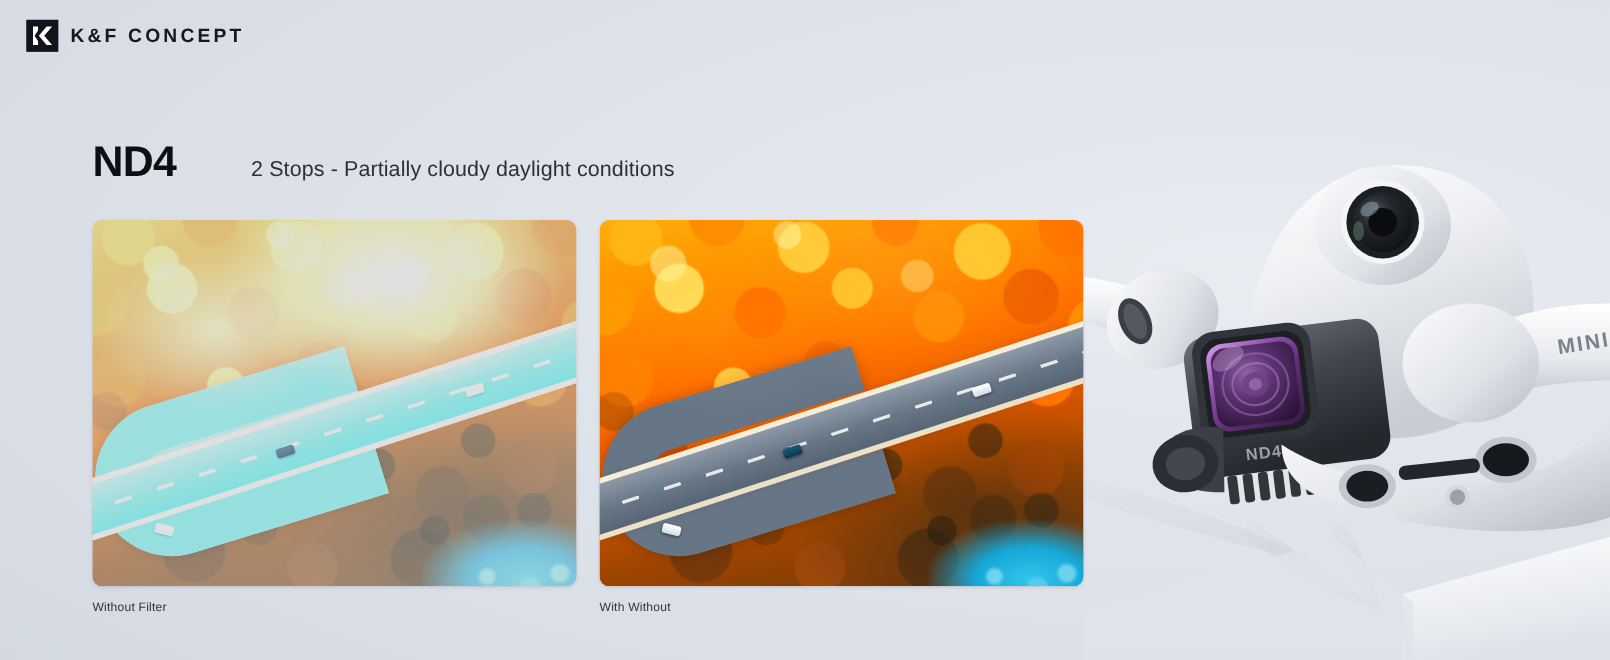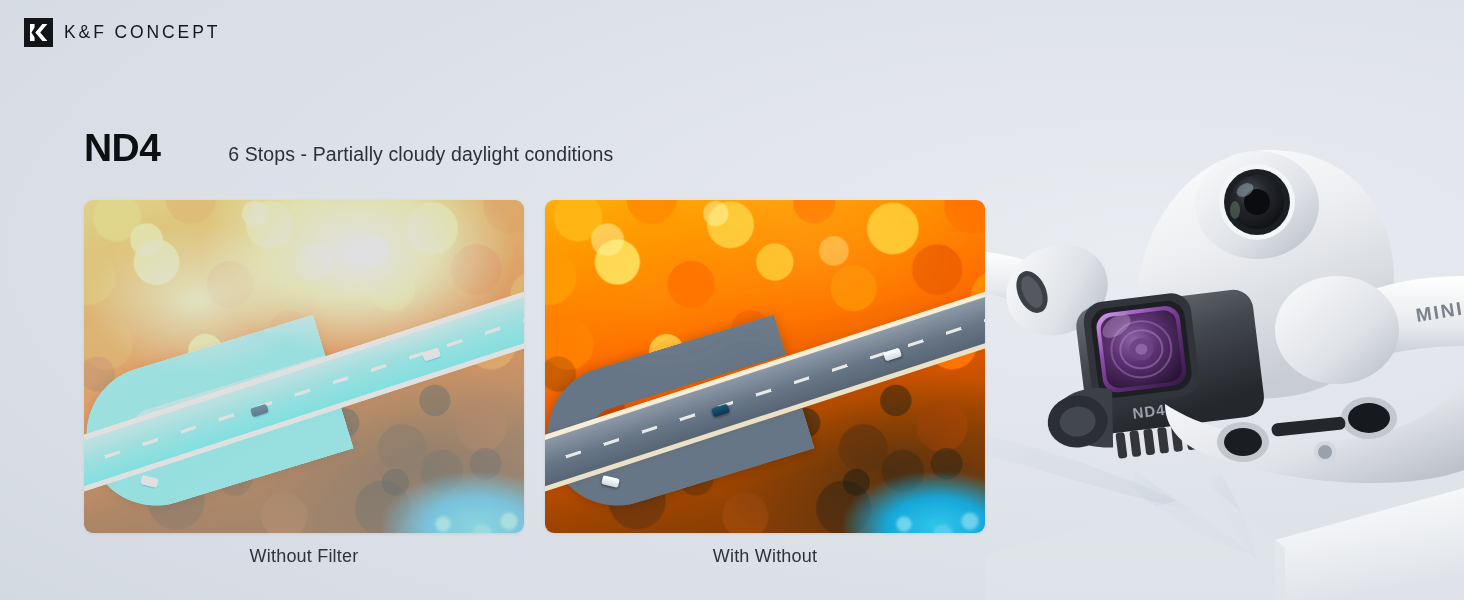--- a/index.html
+++ b/index.html
@@ -25,21 +25,21 @@
   }
   #logo-mark{
     position:relative;
     width:29px; height:29px;
     background:#111418;
     flex:none;
   }
   #logo-mark svg{ display:block; }
   #logo-word{
     font-size:17.5px;
-    font-weight:400;
+    font-weight:700;
     letter-spacing:2.9px;
     color:#15181c;
     white-space:nowrap;
   }
 
   
   #headline-row{
     position:absolute; left:84px; top:128px;
     display:flex; align-items:baseline;
   }
@@ -250,22 +250,21 @@
   #panel-right .photo{
     filter:brightness(.99) contrast(1.14) saturate(1.18);
   }
   #panel-right .blowout{ opacity:.10; }
 
   
   .caption{
     position:absolute;
     top:546px;
     width:440px;
-    text-align:center;
-    font-size:18px;
+    font-size:11px;
     color:#2e343a;
     letter-spacing:.2px;
   }
   #caption-left { left:84px;  }
   #caption-right{ left:545px; }
 
   
   #drone{
     position:absolute;
     left:985px; top:0;
@@ -286,21 +285,21 @@
         <path d="M6 6 L10.6 6 L10.6 23 L6 23 Z" fill="#ffffff"></path>
         <path d="M11.2 14.5 L18.4 6 L23.4 6 L16.2 14.5 L23.4 23 L18.4 23 Z" fill="#ffffff"></path>
         <path d="M13.0 6 L17.2 6 L11.0 14.5 L17.2 23 L13.0 23 L7.4 14.5 Z" fill="#111418"></path>
       </svg>
     </div>
     <div id="logo-word">K&amp;F CONCEPT</div>
   </div>
 
   <div id="headline-row">
     <div id="nd-title">ND4</div>
-    <div id="nd-sub">6 Stops - Partially cloudy daylight conditions</div>
+    <div id="nd-sub">2 Stops - Partially cloudy daylight conditions</div>
   </div>
 
   <div class="panel" id="panel-left">
     <div class="photo">
       <div class="canopy"></div>
       <div class="evergreen"></div>
       <div class="water"></div>
       <div class="hairpin-edge"></div>
       <div class="hairpin"></div>
       <div class="road-upper">

